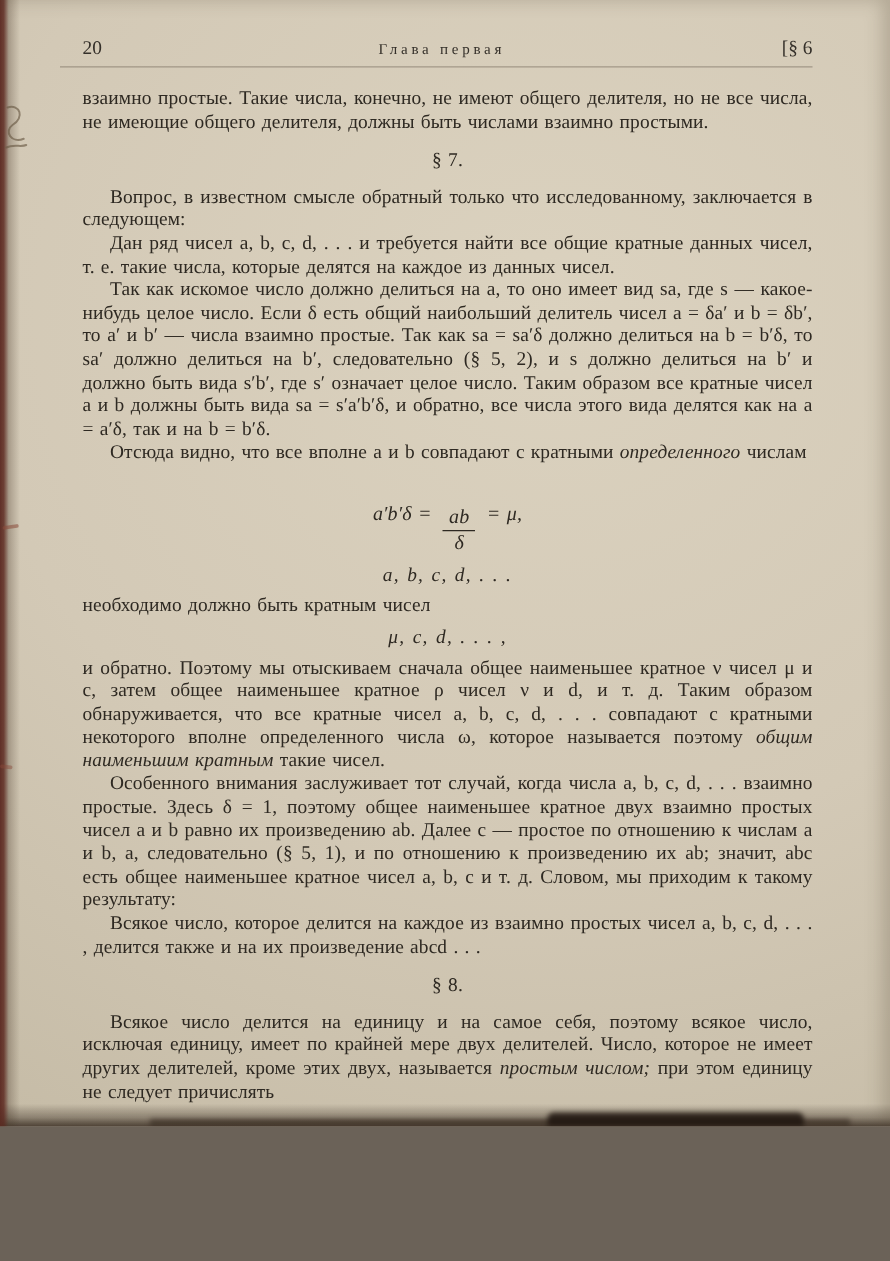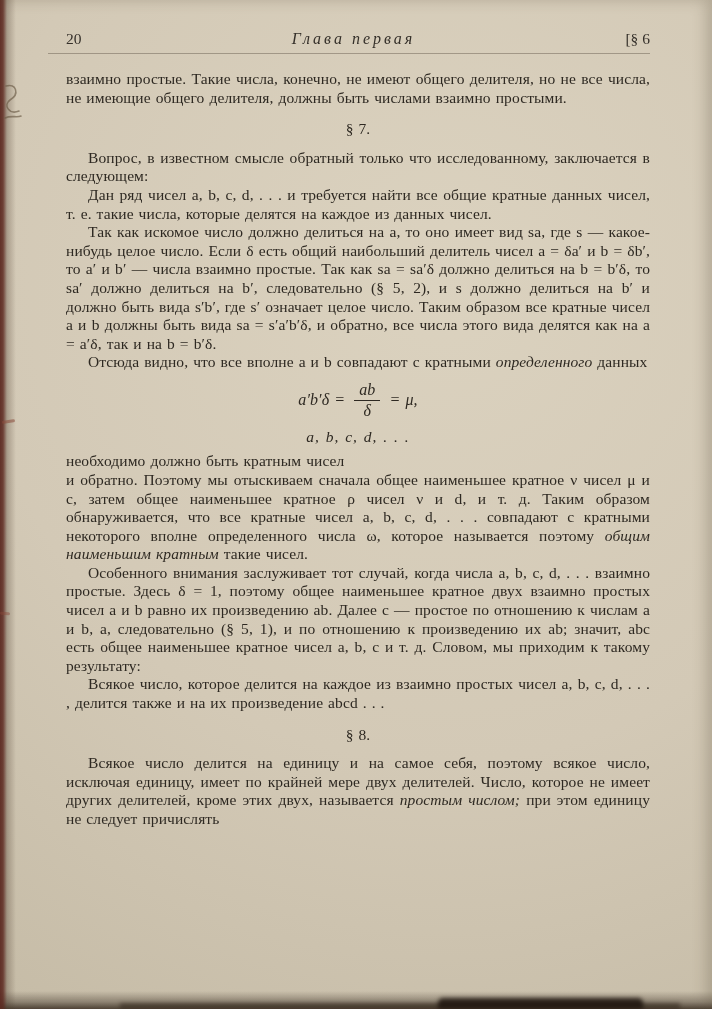--- a/index.html
+++ b/index.html
@@ -2,37 +2,37 @@
 <html lang="ru" style="--paper: #d3c9b6; --ink: #2e2922; --binding-edge: #5c2820; --margin-mark: #8a4a3a;"><head>
 <meta charset="utf-8">
 <style>
   * { margin:0; padding:0; box-sizing:border-box; }
   html,body { width:712px; height:1009px; }
   body{
     font-family:"Liberation Serif", serif;
     background:#6b6258;
   }
   .scan{
-    position:relative; width:712px; height:1009px; overflow:hidden;
+    position:relative; width:712px; height:901px; overflow:hidden;
     color:var(--ink,#2e2922);
     background:
       linear-gradient(90deg, rgba(92,40,32,.95) 0px, rgba(92,40,32,.85) 3px, rgba(70,52,38,.30) 7px, rgba(0,0,0,0) 16px),
       linear-gradient(0deg, rgba(40,28,20,.75) 0px, rgba(40,28,20,.35) 7px, rgba(0,0,0,0) 18px),
       radial-gradient(130% 95% at 62% 28%, #dbd2bf 0%, #d3c9b6 50%, #c6bca7 88%, #b9af99 100%);
     box-shadow: inset -6px 0 14px rgba(80,66,48,.25);
   }
 
   
   .running-head{
     display:flex; justify-content:space-between; align-items:baseline;
     margin:30px 62px 0 48px; padding-bottom:5px;
     border-bottom:1px solid rgba(62,52,40,.35);
     font-size:15px; color:#35302a;
   }
-  .running-head .chapter{ letter-spacing:3px; font-size:16px;font-style:italic; }
+  .running-head .chapter{ letter-spacing:3px; font-size:12px; }
   .running-head .pageno{ font-size:15.5px; padding-left:18px; }
   .running-head .marker{ font-size:15.5px; }
 
   
   .pagebody{
     margin:16px 62px 0 66px;
     text-align:justify;
     font-size:15.5px; line-height:18.6px;
     letter-spacing:.1px; word-spacing:1px;
   }
@@ -43,21 +43,21 @@
     text-align:center; font-weight:normal;
     font-size:15.5px; margin:13px 0 10px;
   }
   .math-line{
     text-align:center; font-style:italic; margin:6px 0; letter-spacing:1px;
   }
   .formula{
     display:flex; justify-content:center; align-items:center; gap:9px;
     font-style:italic; font-size:16px; margin:9px 0 8px;
   }
-  .frac{ display:inline-flex; flex-direction:column; align-items:center; line-height:1.12; }
+  .frac{ display:inline-flex; flex-direction:column; align-items:center; line-height:1.12;margin-top:24px; }
   .frac .num{ padding:0 5px 1px; border-bottom:1.3px solid currentColor; }
   .frac .den{ padding:1px 5px 0; }
 
   
   .pencil-mark{ position:absolute; left:1px; top:82px; opacity:.65; }
   .red-tick-1{ position:absolute; left:2px; top:420px; width:13px; height:3px;
     background:var(--margin-mark,#8a4a3a); opacity:.55; transform:rotate(-8deg); border-radius:2px; }
   .red-tick-2{ position:absolute; left:0px; top:612px; width:10px; height:3px;
     background:var(--margin-mark,#8a4a3a); opacity:.45; transform:rotate(6deg); border-radius:2px; }
   .bottom-blob{ position:absolute; bottom:0; left:438px; width:205px; height:11px;
@@ -83,31 +83,32 @@
     <span class="chapter">Глава первая</span>
     <span class="marker">[§ 6</span>
   </header>
 
   <main class="pagebody">
       <p class="noindent"><span>взаимно простые. Такие числа, конечно, не имеют общего делителя, но не все числа, не имеющие общего делителя, должны быть числами взаимно простыми.</span></p>
       <h2 class="section-heading">§ 7.</h2>
       <p><span>Вопрос, в известном смысле обратный только что исследованному, заключается в следующем:</span></p>
       <p class="italic"><span>Дан ряд чисел a, b, c, d, . . . и требуется найти все общие кратные данных чисел, т. е. такие числа, которые делятся на каждое из данных чисел.</span></p>
       <p><span>Так как искомое число должно делиться на a, то оно имеет вид sa, где s — какое-нибудь целое число. Если δ есть общий наибольший делитель чисел a = δa′ и b = δb′, то a′ и b′ — числа взаимно простые. Так как sa = sa′δ должно делиться на b = b′δ, то sa′ должно делиться на b′, следовательно (§ 5, 2), и s должно делиться на b′ и должно быть вида s′b′, где s′ означает целое число. Таким образом все кратные чисел a и b должны быть вида sa = s′a′b′δ, и обратно, все числа этого вида делятся как на a = a′δ, так и на b = b′δ.</span></p>
-      <p><span>Отсюда видно, что все вполне a и b совпадают с кратными </span><i>определенного</i><span> данных</span></p>
+      <p><span>Отсюда видно, что все вполне a и b совпадают с кратными </span><i>определенного</i><span> числам</span></p>
       <div class="formula">
         <span>a′b′δ =</span>
         <span class="frac">
           <span class="num">ab</span>
           <span class="den">δ</span>
         </span>
         <span>= μ,</span>
       </div>
       <div class="math-line">a, b, c, d, . . .</div>
       <p class="noindent"><span>необходимо должно быть кратным чисел</span></p>
+      <div class="math-line">μ, c, d, . . . ,</div>
       <p class="noindent"><span>и обратно. Поэтому мы отыскиваем сначала общее наименьшее кратное ν чисел μ и c, затем общее наименьшее кратное ρ чисел ν и d, и т. д. Таким образом обнаруживается, что все кратные чисел a, b, c, d, . . . совпадают с кратными некоторого вполне определенного числа ω, которое называется поэтому </span><i>общим наименьшим кратным</i><span> такие чисел.</span></p>
       <p><span>Особенного внимания заслуживает тот случай, когда числа a, b, c, d, . . . взаимно простые. Здесь δ = 1, поэтому общее наименьшее кратное двух взаимно простых чисел a и b равно их произведению ab. Далее c — простое по отношению к числам a и b, а, следовательно (§ 5, 1), и по отношению к произведению их ab; значит, abc есть общее наименьшее кратное чисел a, b, c и т. д. Словом, мы приходим к такому результату:</span></p>
       <p class="italic"><span>Всякое число, которое делится на каждое из взаимно простых чисел a, b, c, d, . . . , делится также и на их произведение abcd . . .</span></p>
       <h2 class="section-heading">§ 8.</h2>
       <p><span>Всякое число делится на единицу и на самое себя, поэтому всякое число, исключая единицу, имеет по крайней мере двух делителей. Число, которое не имеет других делителей, кроме этих двух, называется </span><i>простым числом;</i><span> при этом единицу не следует причислять</span></p>
     </main>
 
 </div>
 
 </body></html>

